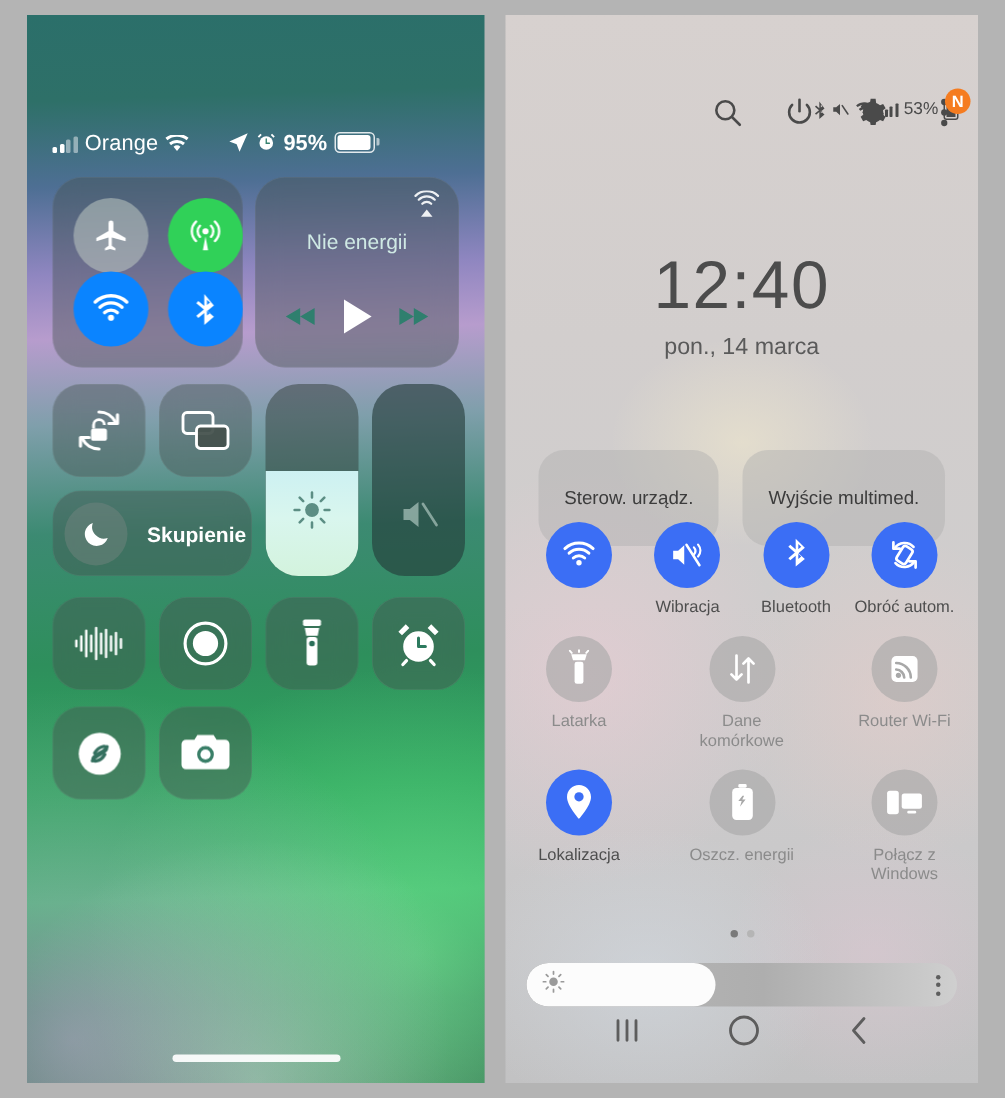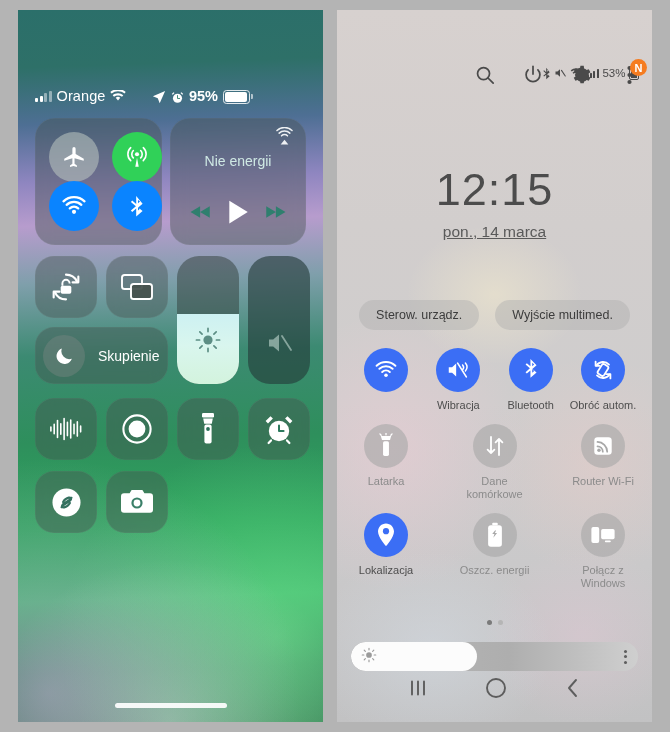--- a/index.html
+++ b/index.html
@@ -26,21 +26,21 @@
         #3c8a72 48%, #2e8f5c 60%,
         #2fa75e 72%, #3cb46a 82%,
         #2f7f55 92%, #2b6e4a 100%);
   }
 
   .ios-status{
     position:absolute;top:78px;left:0;width:248px;height:22px;
     color:#fff;font-size:14.5px;font-weight:600;
   }
   .ios-status .left{position:absolute;left:17px;top:0;display:flex;align-items:center;gap:5px;}
-  .ios-status .right{position:absolute;right:16px;top:0;display:flex;align-items:flex-end;gap:5px;}
+  .ios-status .right{position:absolute;right:16px;top:0;display:flex;align-items:flex-start;gap:5px;}
   .bars{display:inline-flex;align-items:flex-end;gap:1.5px;height:11px;}
   .bars i{display:block;width:3px;background:#fff;border-radius:1px;}
   .bars i:nth-child(1){height:4px}.bars i:nth-child(2){height:6px}
   .bars i:nth-child(3){height:8.5px;opacity:.45}.bars i:nth-child(4){height:11px;opacity:.45}
   .carrier{font-size:14.5px;font-weight:500;letter-spacing:.1px;}
   .batt{width:25px;height:12px;border:1.6px solid rgba(255,255,255,.85);border-radius:3.5px;position:relative;}
   .batt:after{content:"";position:absolute;right:-3.5px;top:3px;width:2px;height:5px;background:rgba(255,255,255,.6);border-radius:0 1px 1px 0;}
   .batt i{position:absolute;left:1.4px;top:1.4px;bottom:1.4px;width:88%;background:#fff;border-radius:2px;display:block;}
 
   .cc{position:absolute;left:0;top:108px;width:305px;}
@@ -66,21 +66,21 @@
     position:absolute;left:0;right:0;top:35px;text-align:center;
     color:#cfe9e4;font-size:14px;font-weight:500;
   }
   .media .ctrls{position:absolute;left:0;right:0;bottom:16px;display:flex;justify-content:space-around;align-items:center;padding:0 12px;}
 
   .tile-sq{width:62px;height:62px;border-radius:19px;}
   .t-rot{left:17px;top:138px;}
   .t-mirror{left:88px;top:138px;}
   .t-focus{left:17px;top:209px;width:133px;height:57px;border-radius:19px;display:flex;align-items:center;}
   .t-focus .moonc{width:42px;height:42px;border-radius:50%;background:rgba(120,132,128,.45);margin-left:8px;display:flex;align-items:center;justify-content:center;}
-  .t-focus span{color:#fff;font-size:14px;margin-left:13px;font-weight:400;}
+  .t-focus span{color:#fff;font-size:14px;margin-left:13px;font-weight:700;}
 
   .slider{position:absolute;width:62px;height:128px;border-radius:22px;overflow:hidden;background:rgba(52,66,62,.52);}
   .s-bright{left:159px;top:138px;}
   .s-bright .fill{position:absolute;left:0;right:0;bottom:0;height:55%;
     background:linear-gradient(180deg,#cdf1f2 0%,#d9f6ee 45%,#d3f3dd 100%);}
   .s-bright .gl{position:absolute;left:0;right:0;bottom:30px;display:flex;justify-content:center;}
   .s-vol{left:230px;top:138px;background:rgba(36,58,56,.62);}
   .s-vol .gl{position:absolute;left:0;right:0;bottom:28px;display:flex;justify-content:center;opacity:.55;}
 
   .t-voice{left:17px;top:280px;}
@@ -111,24 +111,24 @@
   .s-bars i:nth-child(3){height:7px}.s-bars i:nth-child(4){height:9px}
   .sbatt{width:8px;height:12px;border:1.4px solid #4a4a4a;border-radius:2px;position:relative;}
   .sbatt:before{content:"";position:absolute;left:2px;right:2px;top:-3px;height:2px;background:#4a4a4a;border-radius:1px;}
   .sbatt i{position:absolute;left:1px;right:1px;bottom:1px;height:55%;background:#4a4a4a;display:block;}
 
   .sam-actions{position:absolute;right:10px;top:52px;display:flex;align-items:center;gap:22px;}
   .sam-actions .act{width:26px;height:26px;display:flex;align-items:center;justify-content:center;position:relative;}
   .nbadge{position:absolute;right:-5px;top:-3px;width:17px;height:17px;border-radius:50%;background:#f57c20;color:#fff;font-size:11px;font-weight:700;display:flex;align-items:center;justify-content:center;}
 
   .sam-clock{position:absolute;left:0;right:0;top:154px;text-align:center;color:#4c4c4c;font-weight:300;font-size:45px;letter-spacing:1px;}
-  .sam-date{position:absolute;left:0;right:0;top:213px;text-align:center;color:#5a5a5a;font-size:15.5px;font-weight:400;text-decoration:underline;}
+  .sam-date{position:absolute;left:0;right:0;top:213px;text-align:center;color:#5a5a5a;font-size:15.5px;font-weight:400;}
 
   .pills{position:absolute;left:0;right:0;top:290px;display:flex;justify-content:center;gap:16px;}
-  .pill{background:rgba(175,175,175,.45);border-radius:17px;padding:8px 17px;color:#3c3c3c;font-size:12.5px;font-weight:500;white-space:nowrap;}
+  .pill{background:rgba(175,175,175,.45);border-radius:17px;padding:25px 17px;color:#3c3c3c;font-size:12.5px;font-weight:500;white-space:nowrap;}
 
   .qgrid{position:absolute;left:14px;right:14px;top:338px;}
   .qrow{display:flex;justify-content:space-between;margin-bottom:12px;}
   .qitem{width:70px;display:flex;flex-direction:column;align-items:center;}
   .qic{width:44px;height:44px;border-radius:50%;display:flex;align-items:center;justify-content:center;}
   .qic.on{background:#3b6ef5;}
   .qic.off{background:rgba(168,168,168,.62);}
   .qlbl{margin-top:7px;font-size:11px;line-height:13px;text-align:center;color:#4e4e4e;max-width:70px;}
   .qlbl.dim{color:#8b8b8b;}
 
@@ -389,21 +389,21 @@
       <span class="act">
         <svg width="5" height="20" viewBox="0 0 5 20">
           <circle cx="2.5" cy="3" r="2.1" fill="#4a4a4a"></circle>
           <circle cx="2.5" cy="10" r="2.1" fill="#4a4a4a"></circle>
           <circle cx="2.5" cy="17" r="2.1" fill="#4a4a4a"></circle>
         </svg>
         <span class="nbadge">N</span>
       </span>
     </div>
 
-    <div class="sam-clock">12:15</div>
+    <div class="sam-clock">12:40</div>
     <div class="sam-date">pon., 14 marca</div>
 
     <div class="pills">
       <div class="pill">Sterow. urządz.</div>
       <div class="pill">Wyjście multimed.</div>
     </div>
 
     <div class="qgrid">
 
       <div class="qrow">

